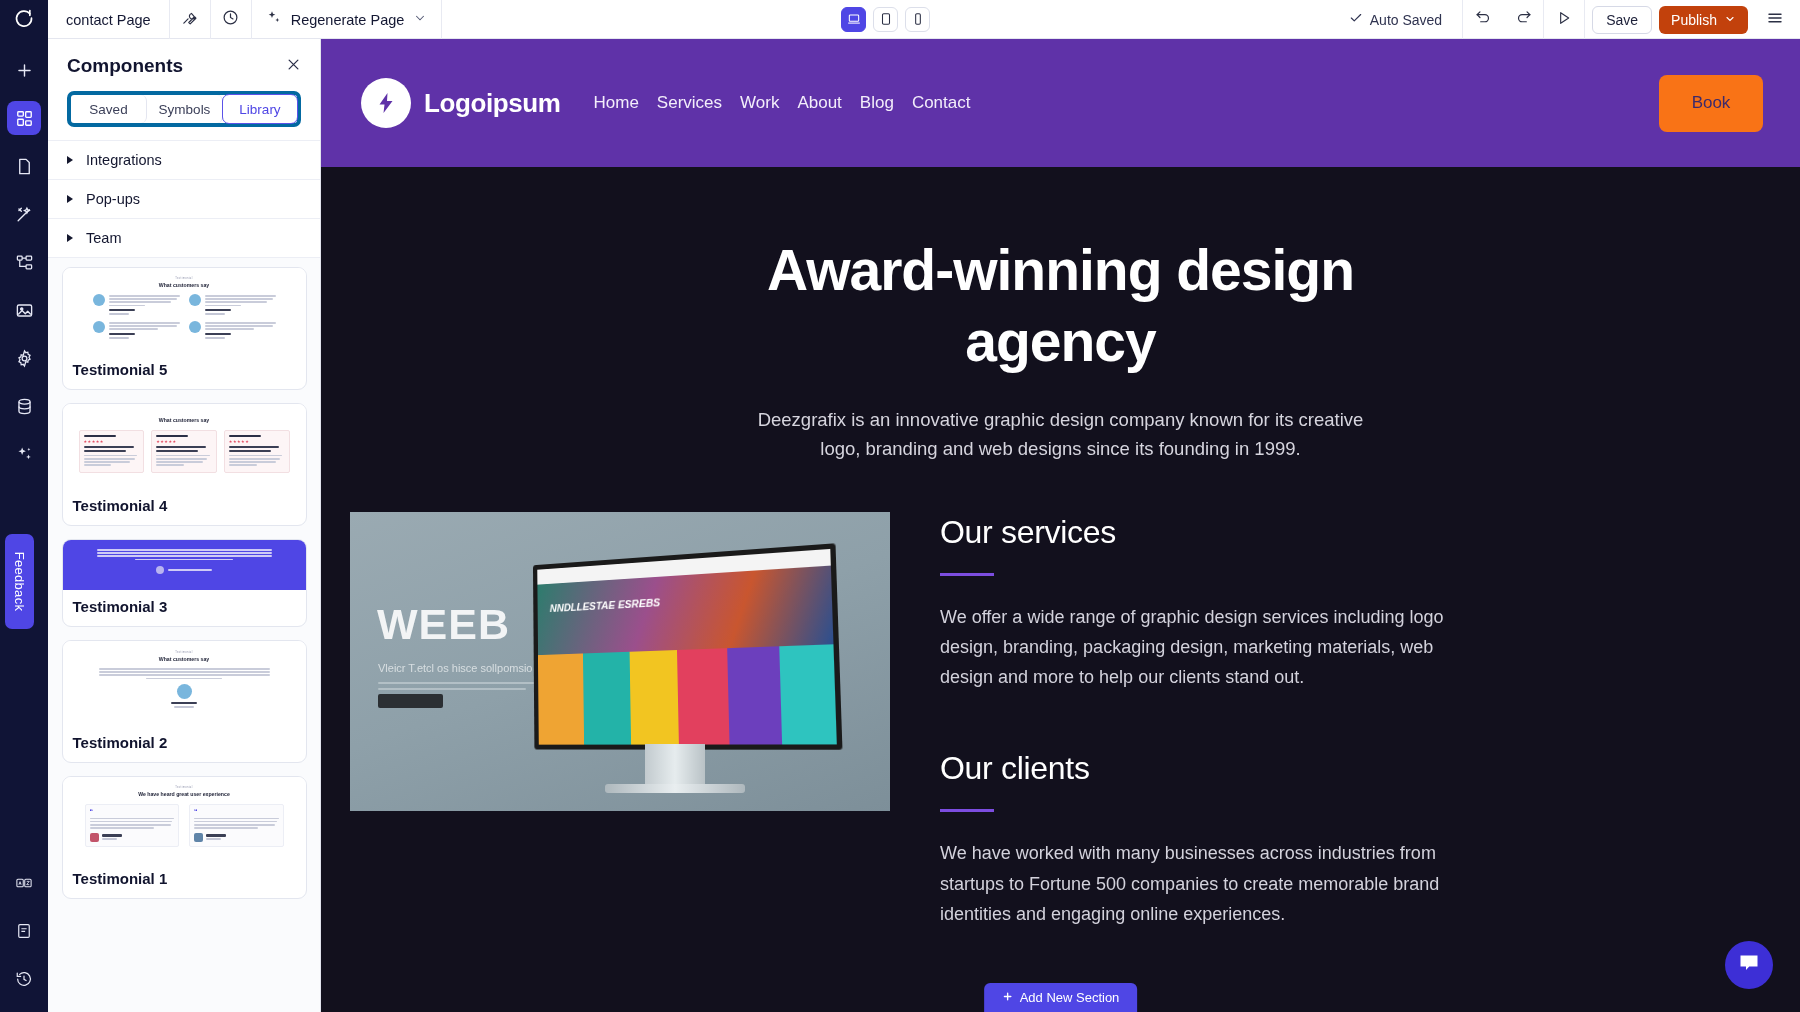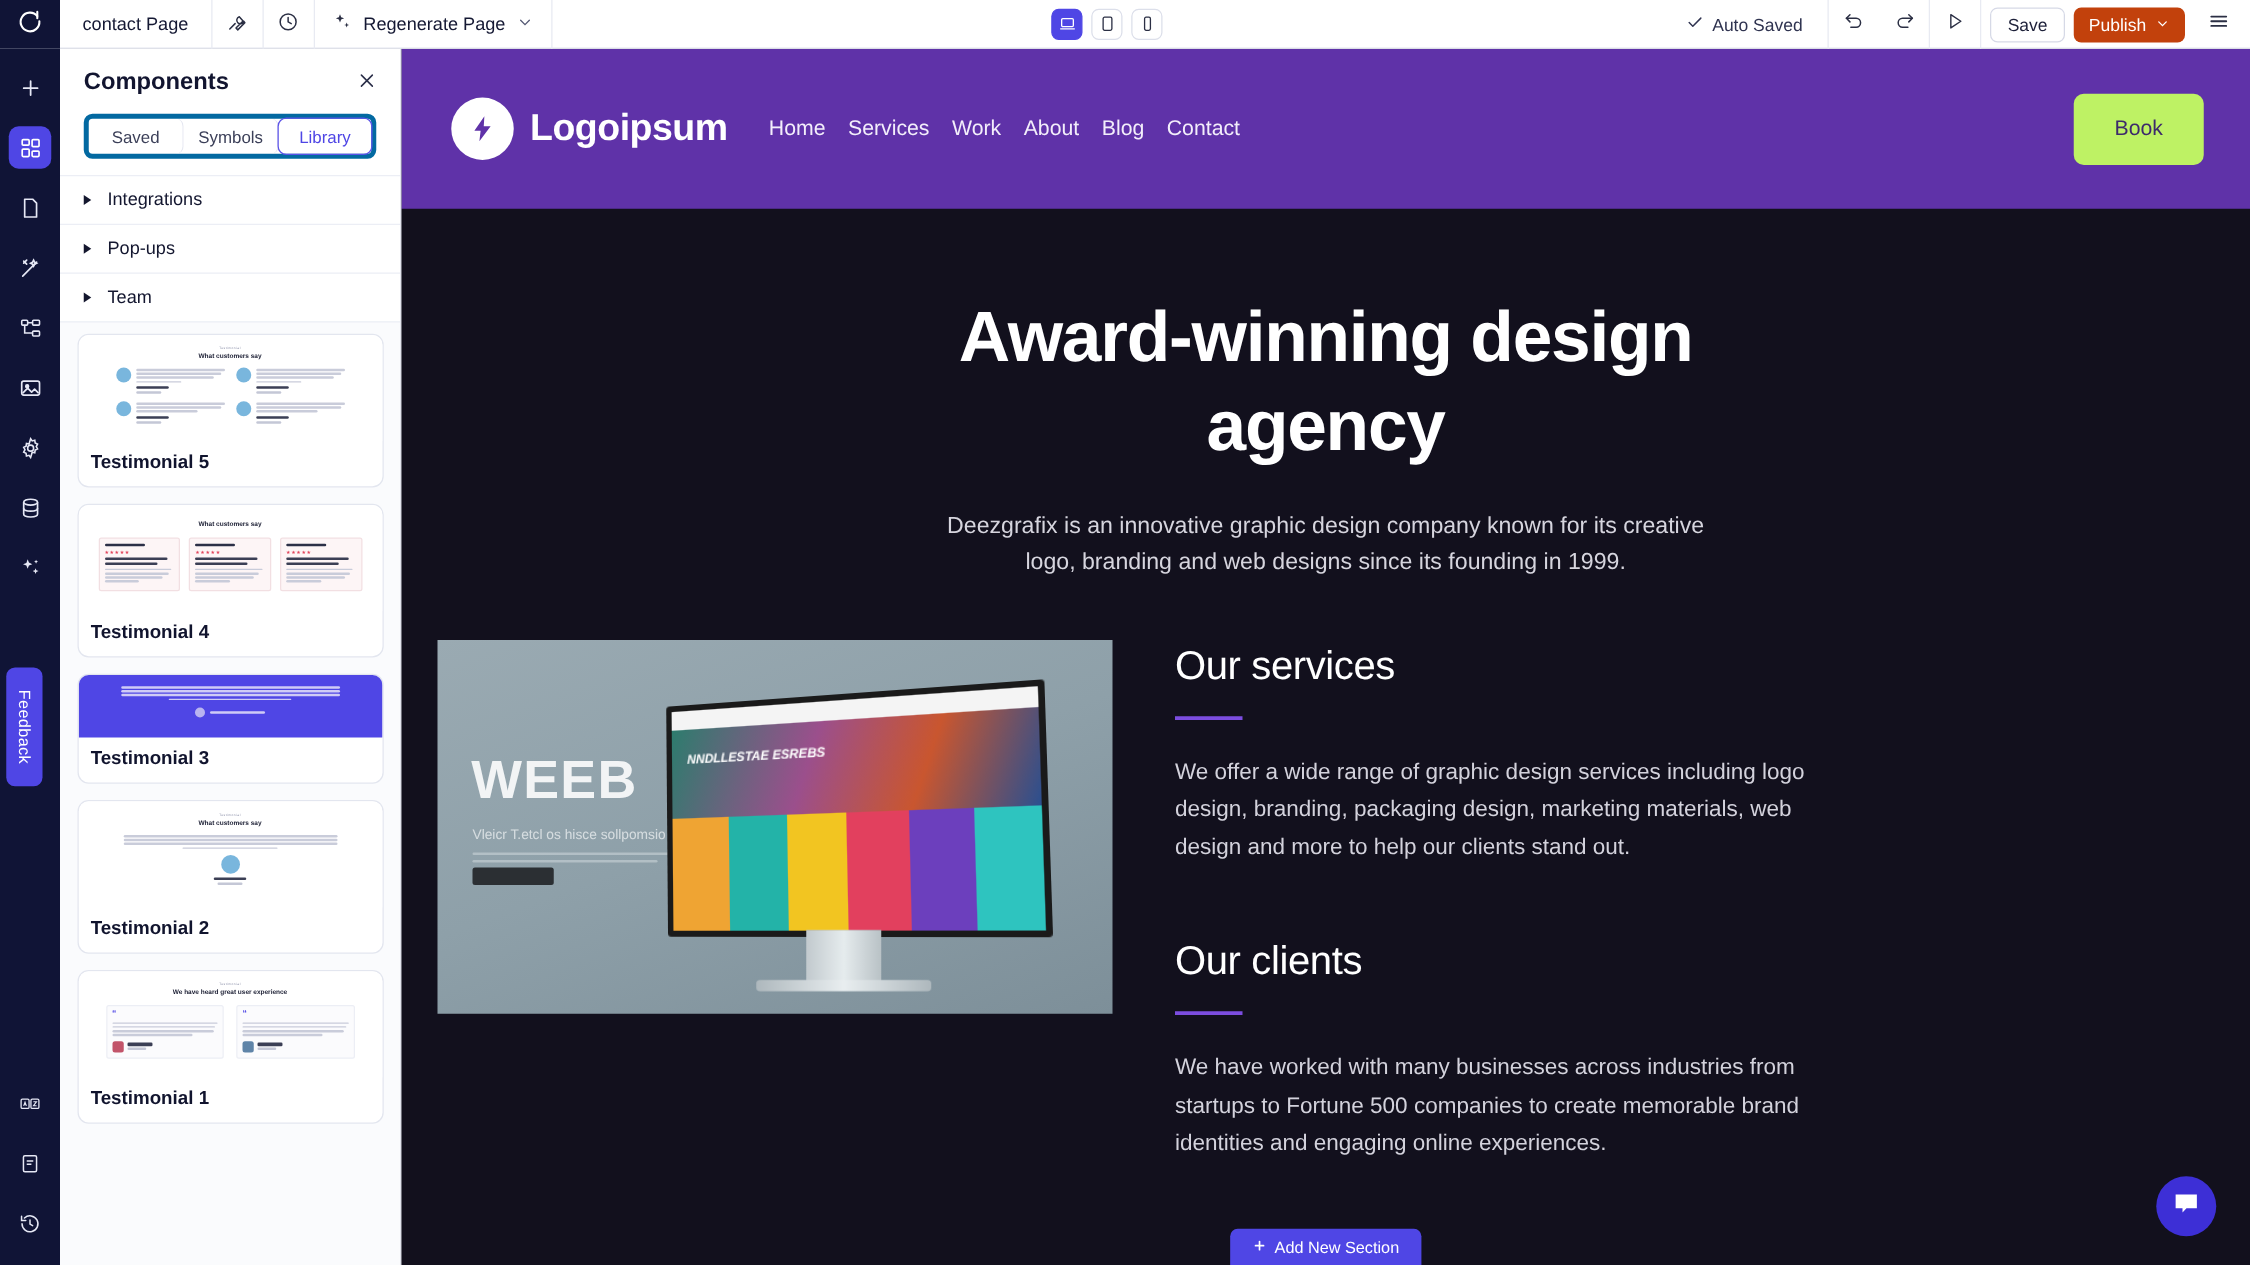--- a/index.html
+++ b/index.html
@@ -140,25 +140,25 @@
   }
   .site-nav {
     height: 128px; background: #5f32a8; display: flex; align-items: center;
     padding: 0 37px 0 40px;
   }
   .brand { display: flex; align-items: center; gap: 13px; }
   .brand-mark {
     width: 50px; height: 50px; border-radius: 50%; background: #fff;
     display: flex; align-items: center; justify-content: center;
   }
-  .brand-name { color: #fff; font-size: 30px; font-weight: bold; letter-spacing: -.4px; }
+  .brand-name { color: #fff; font-size: 26px; font-weight: bold; letter-spacing: -.4px; }
   .nav-links { display: flex; gap: 18px; margin-left: 33px; }
   .nav-links a { color: #f3eefb; font-size: 17px; text-decoration: none; }
   .book-btn {
-    margin-left: auto; background: #bef264; color: #3d2a6b; border: none;
+    margin-left: auto; background: #f97316; color: #3d2a6b; border: none;
     border-radius: 8px; width: 104px; height: 57px; font-size: 17px;
     font-family: "Liberation Sans", sans-serif;
   }
 
   .hero { text-align: center; padding: 68px 0 0 0; }
   .hero h1 {
     color: #fff; font-size: 57px; font-weight: bold; line-height: 1.24;
     letter-spacing: -1px; max-width: 620px; margin: 0 auto;
   }
   .hero p {

